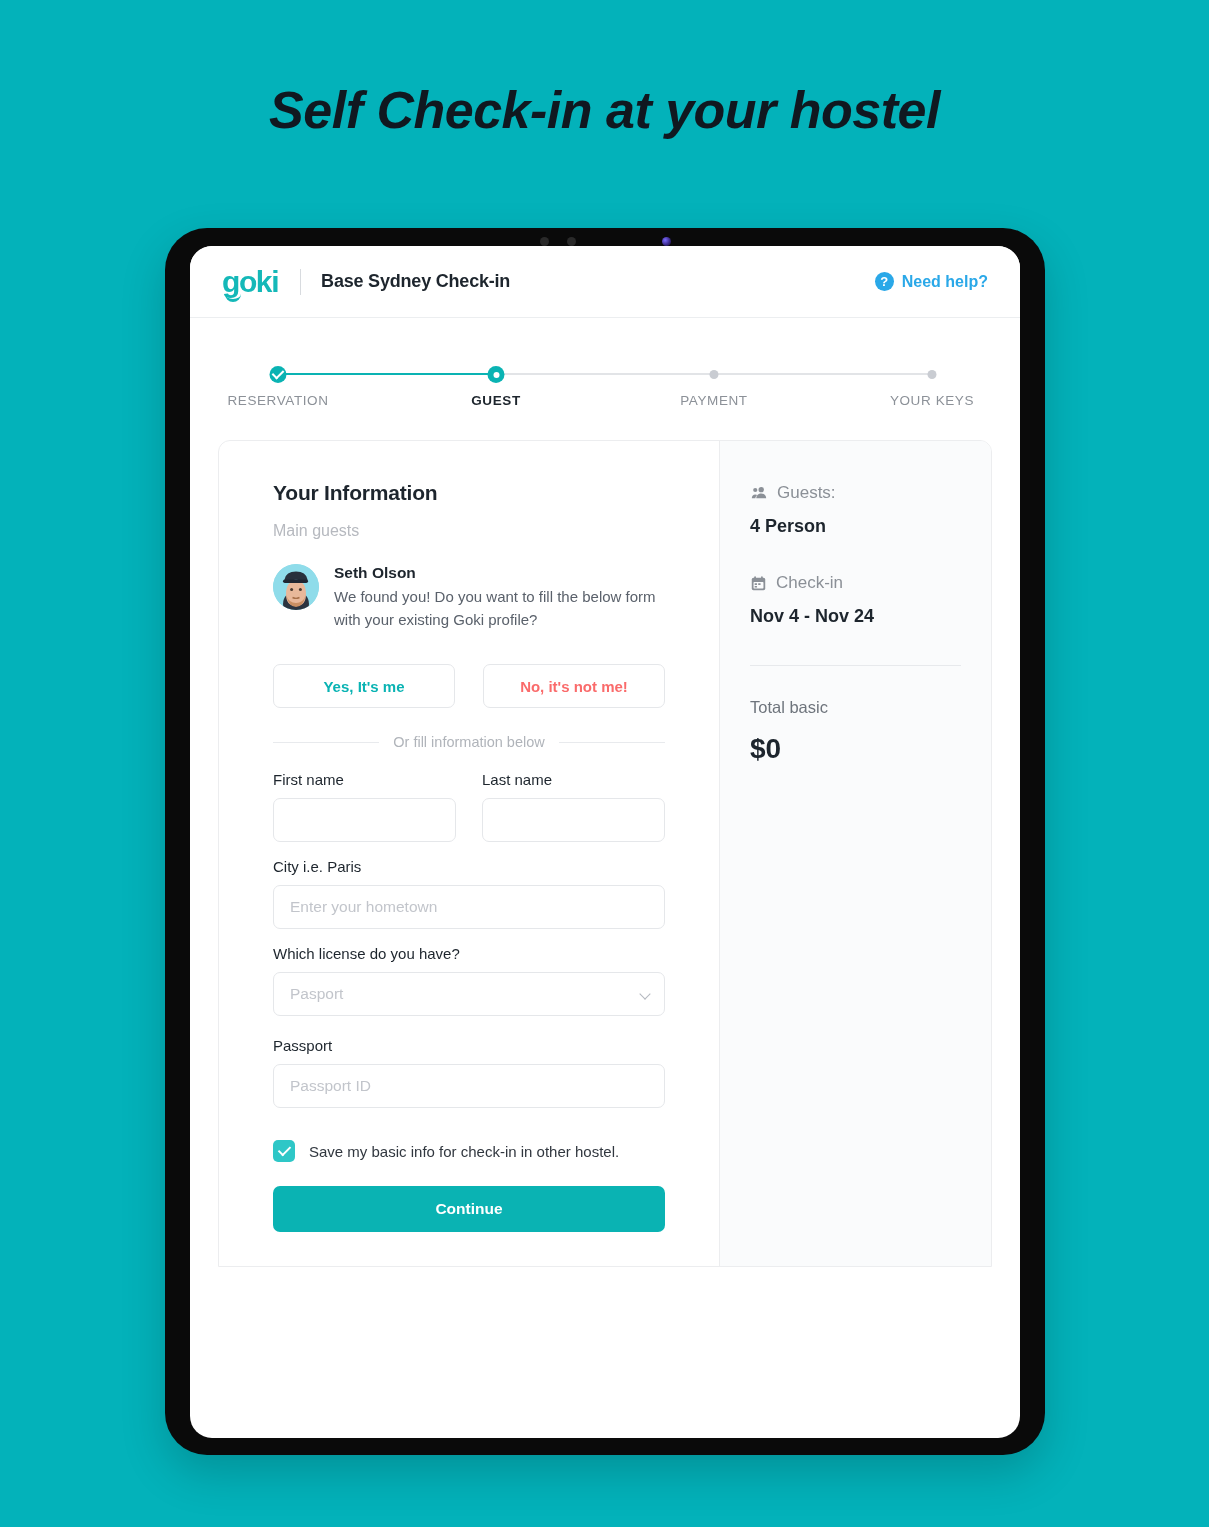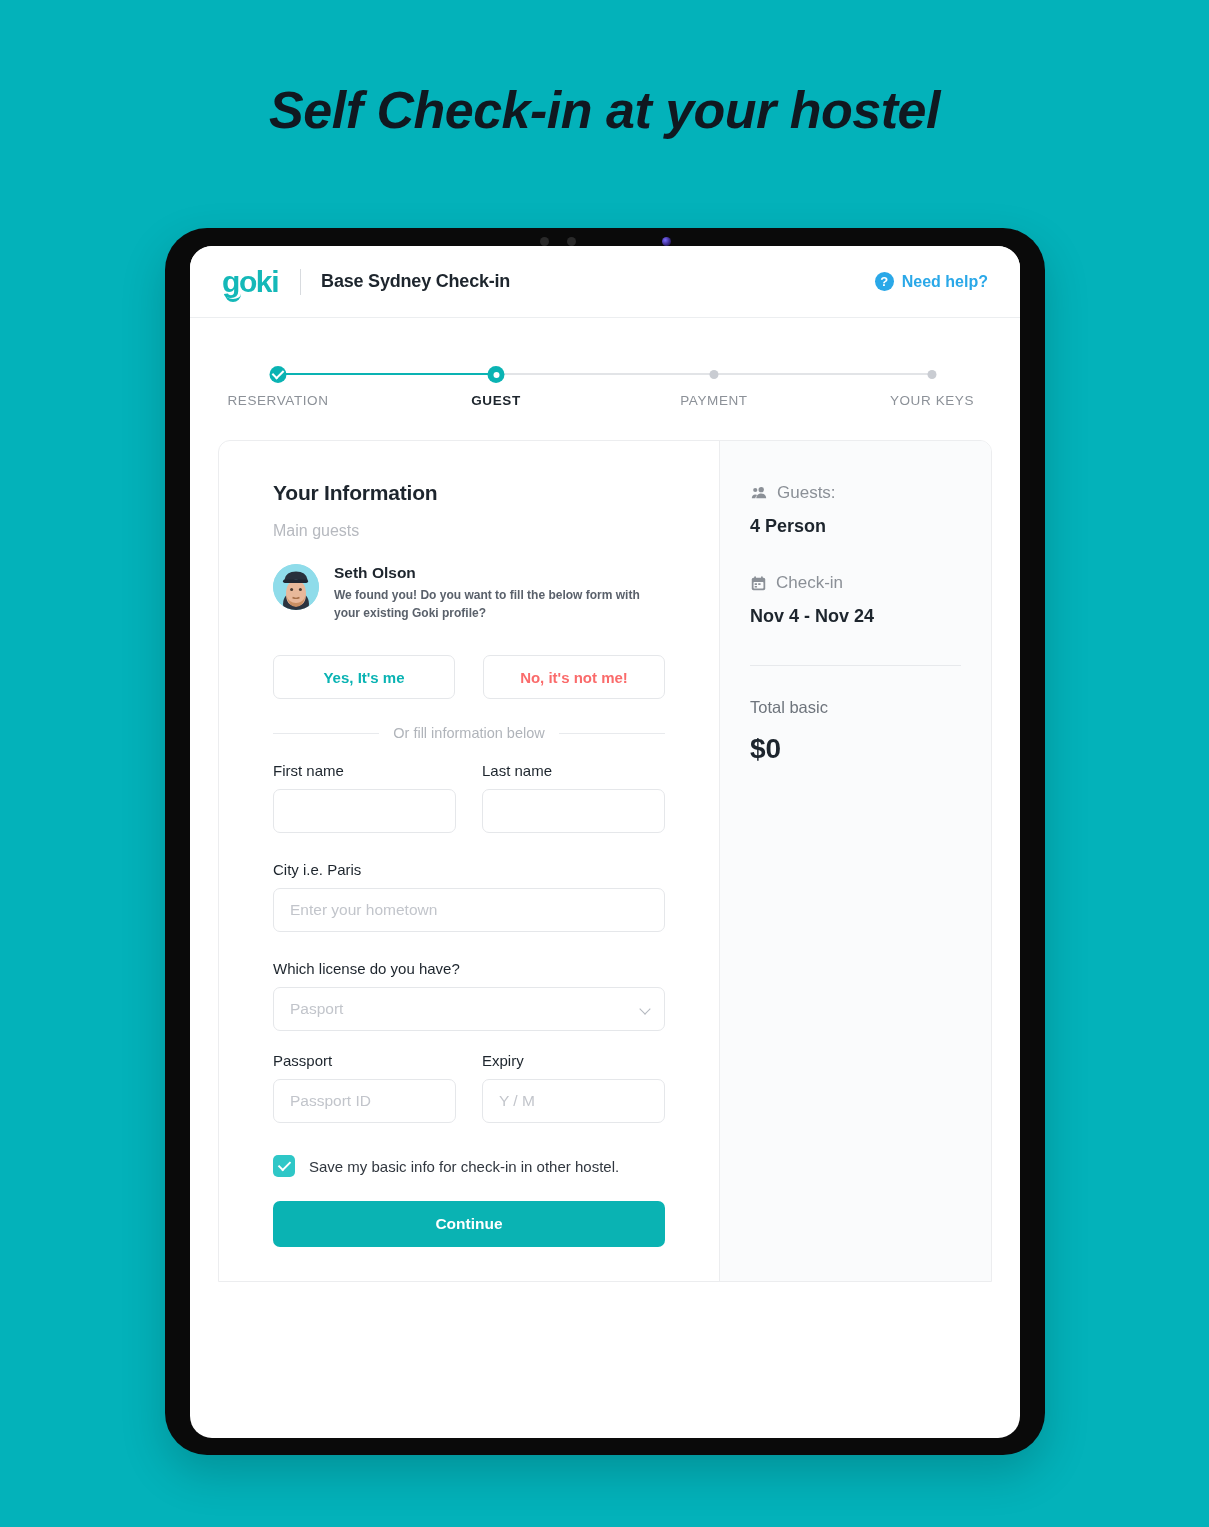--- a/index.html
+++ b/index.html
@@ -244,21 +244,21 @@
     color: #b6b9bf;
   }
 
   .field-label {
     font-size: 15px;
     color: #1d252d;
     font-weight: 500;
     margin-bottom: 10px;
   }
   .field-block { margin-top: 40px; }
-  .field-block.tight { margin-top: 28px; }
+  .field-block.tight { margin-top: 16px; }
 
   .input {
     width: 100%;
     height: 44px;
     border: 1px solid #e5e7ea;
     border-radius: 7px;
     padding: 0 16px;
     font-size: 15.5px;
     font-family: "Liberation Sans", sans-serif;
     color: #3d444d;
@@ -293,24 +293,23 @@
     background: #8bdbe8;
     position: relative;
   }
   .profile-name {
     font-size: 15.5px;
     font-weight: bold;
     color: #1d252d;
     margin-bottom: 4px;
   }
   .profile-text {
-    font-size: 12px;
+    font-size: 15px;
     color: #5a616b;
     line-height: 1.5;
-    font-weight: bold;
   }
 
   .choice-row {
     display: flex;
     gap: 28px;
     margin-top: 33px;
   }
   .choice-btn {
     flex: 1;
     height: 44px;
@@ -532,24 +531,20 @@
             <input class="input" type="text" readonly="" placeholder="Pasport" style="">
             <span class="chev"></span>
           </div>
         </div>
 
         <div class="two-col">
           <div>
             <div class="field-label">Passport</div>
             <input class="input" type="text" placeholder="Passport ID" style="">
           </div>
-          <div>
-            <div class="field-label">Expiry</div>
-            <input class="input" type="text" placeholder="Y / M" style="">
-          </div>
         </div>
 
         <div class="check-row">
           <span class="checkbox"></span>
           <span class="check-label">Save my basic info for check-in in other hostel.</span>
         </div>
 
         <button class="continue-btn">Continue</button>
       </div>
 

